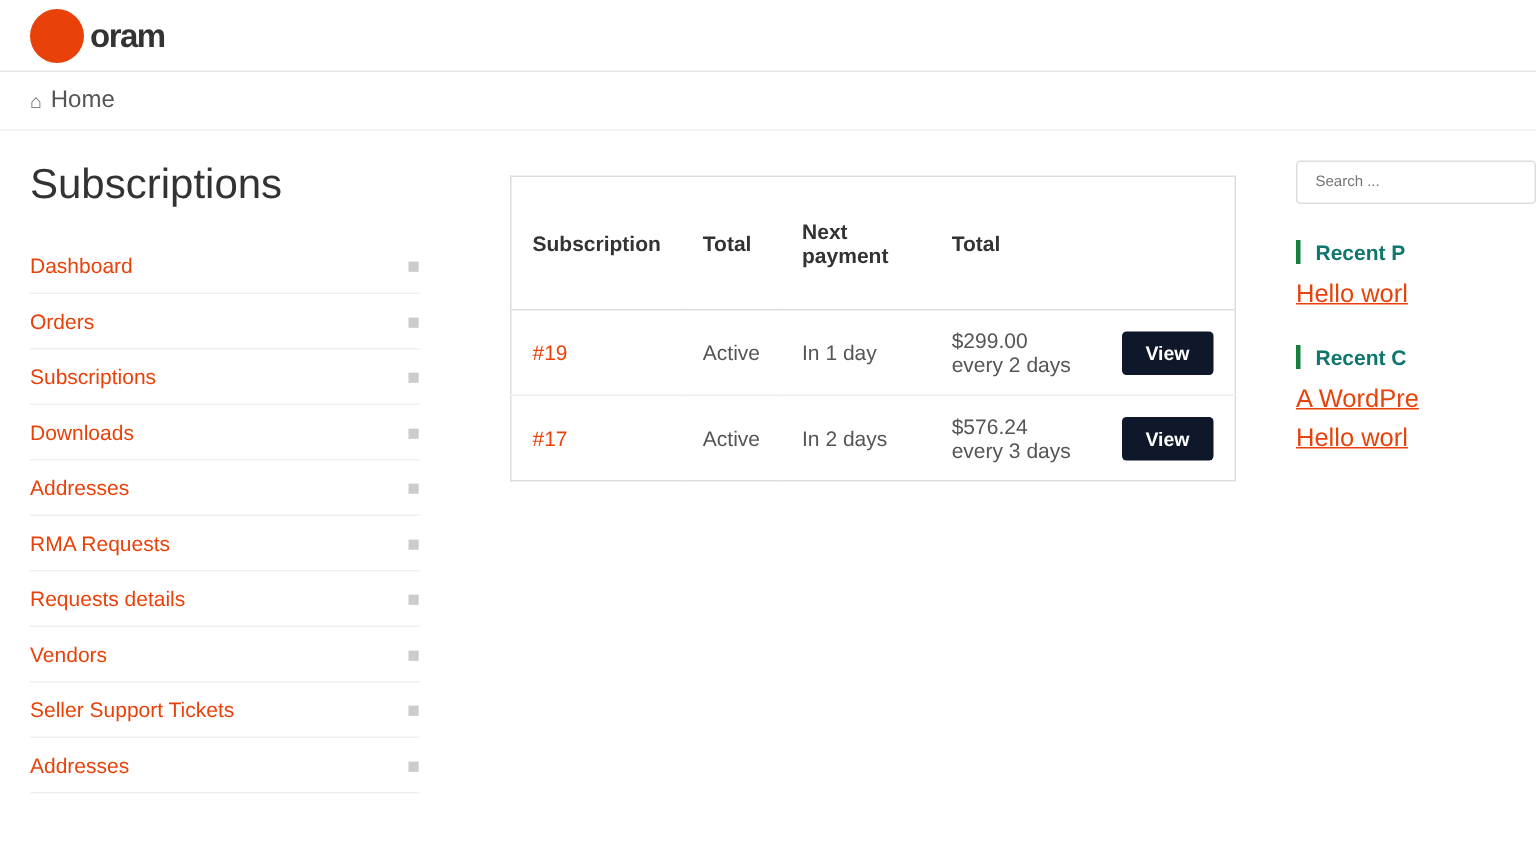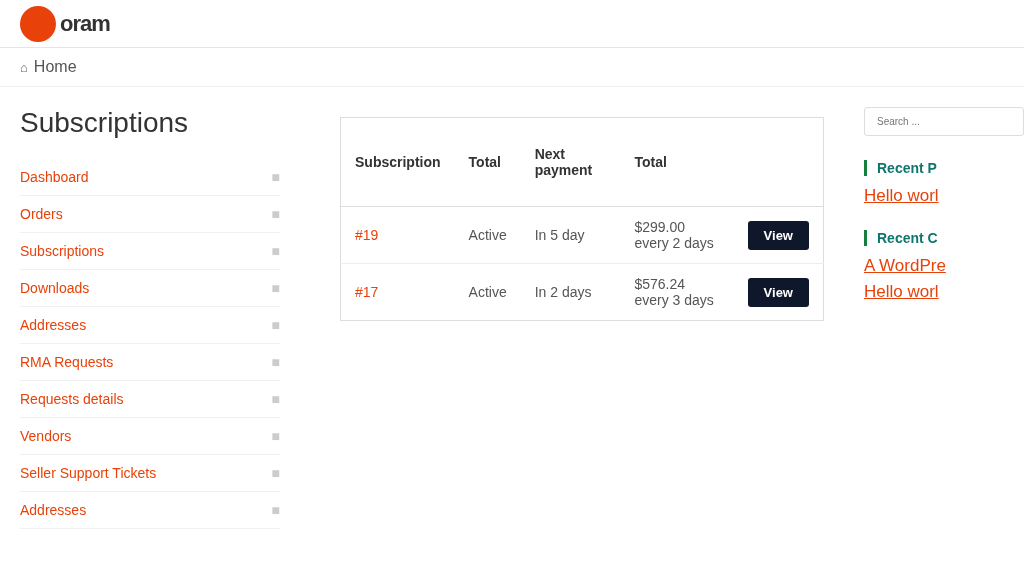--- a/index.html
+++ b/index.html
@@ -120,21 +120,21 @@
             <th>Next payment</th>
             <th>Total</th>
             <th></th>
           </tr>
         </thead>
         <tbody id="table-body">
 
         <tr>
               <td><a href="#" class="sub-link">#19</a></td>
               <td>Active</td>
-              <td>In 5 day</td>
+              <td>In 1 day</td>
               <td>$299.00 every 2 days</td>
               <td><button class="view-btn">View</button></td>
             </tr>
             <tr>
               <td><a href="#" class="sub-link">#17</a></td>
               <td>Active</td>
               <td>In 2 days</td>
               <td>$576.24 every 3 days</td>
               <td><button class="view-btn">View</button></td>
             </tr>

